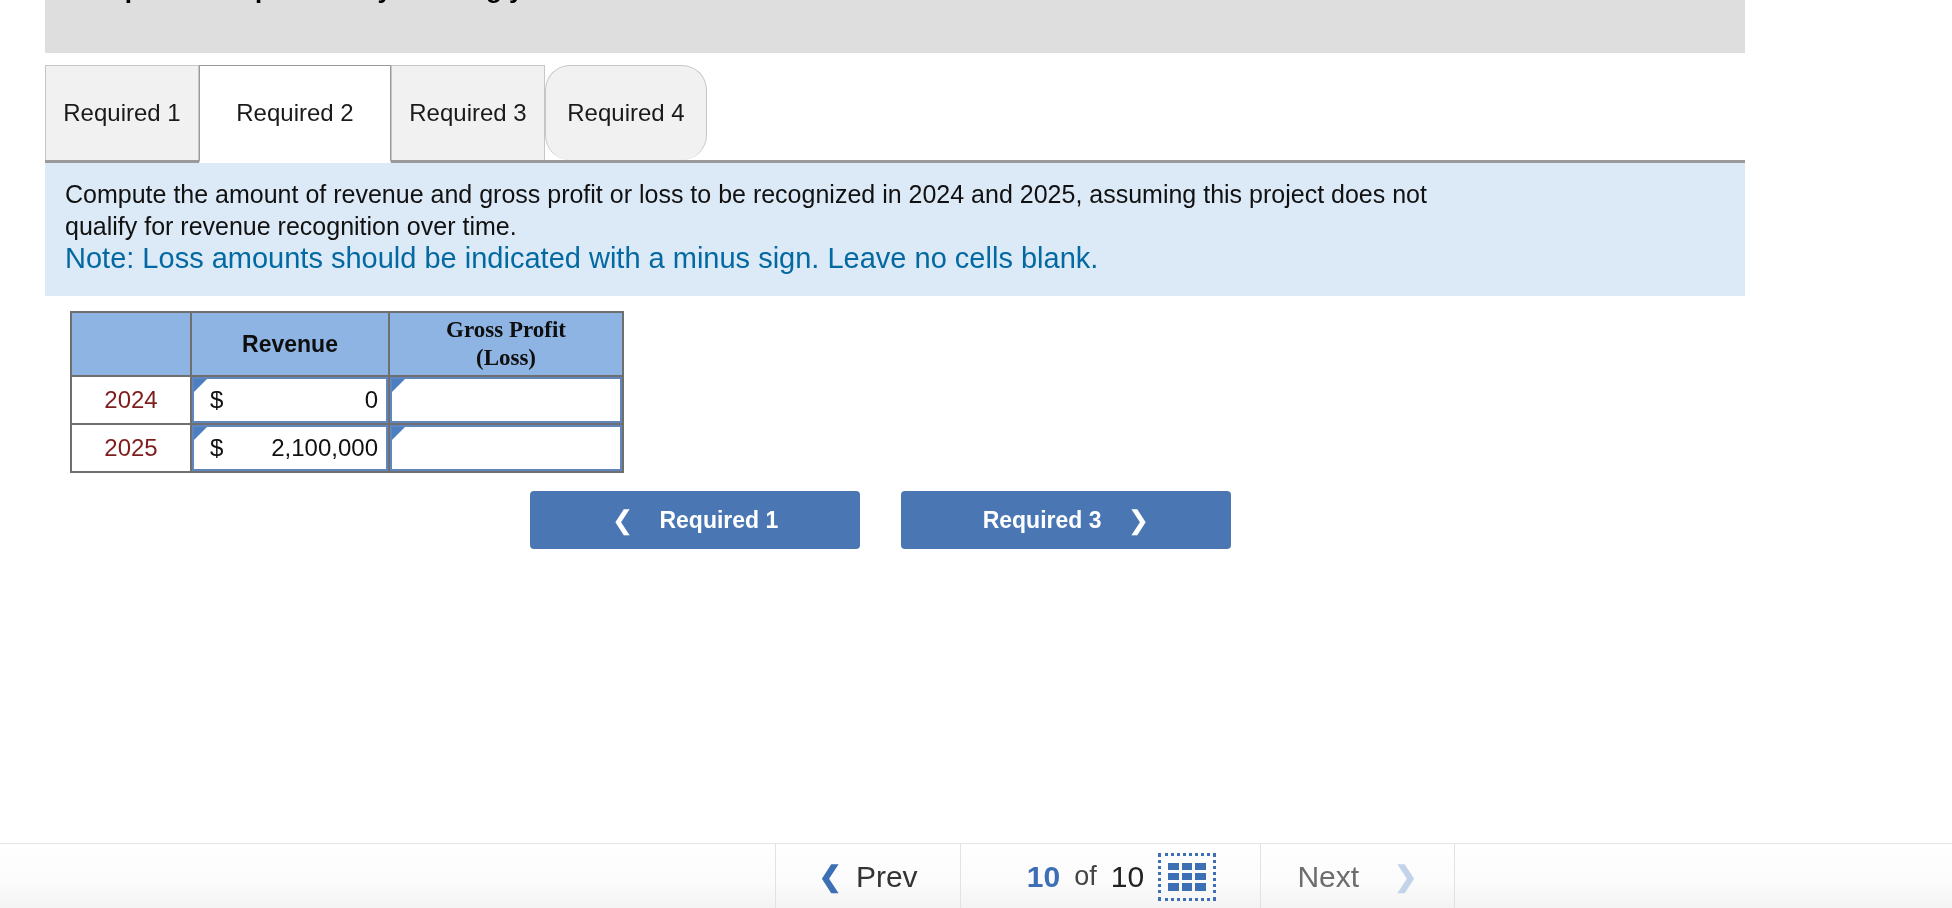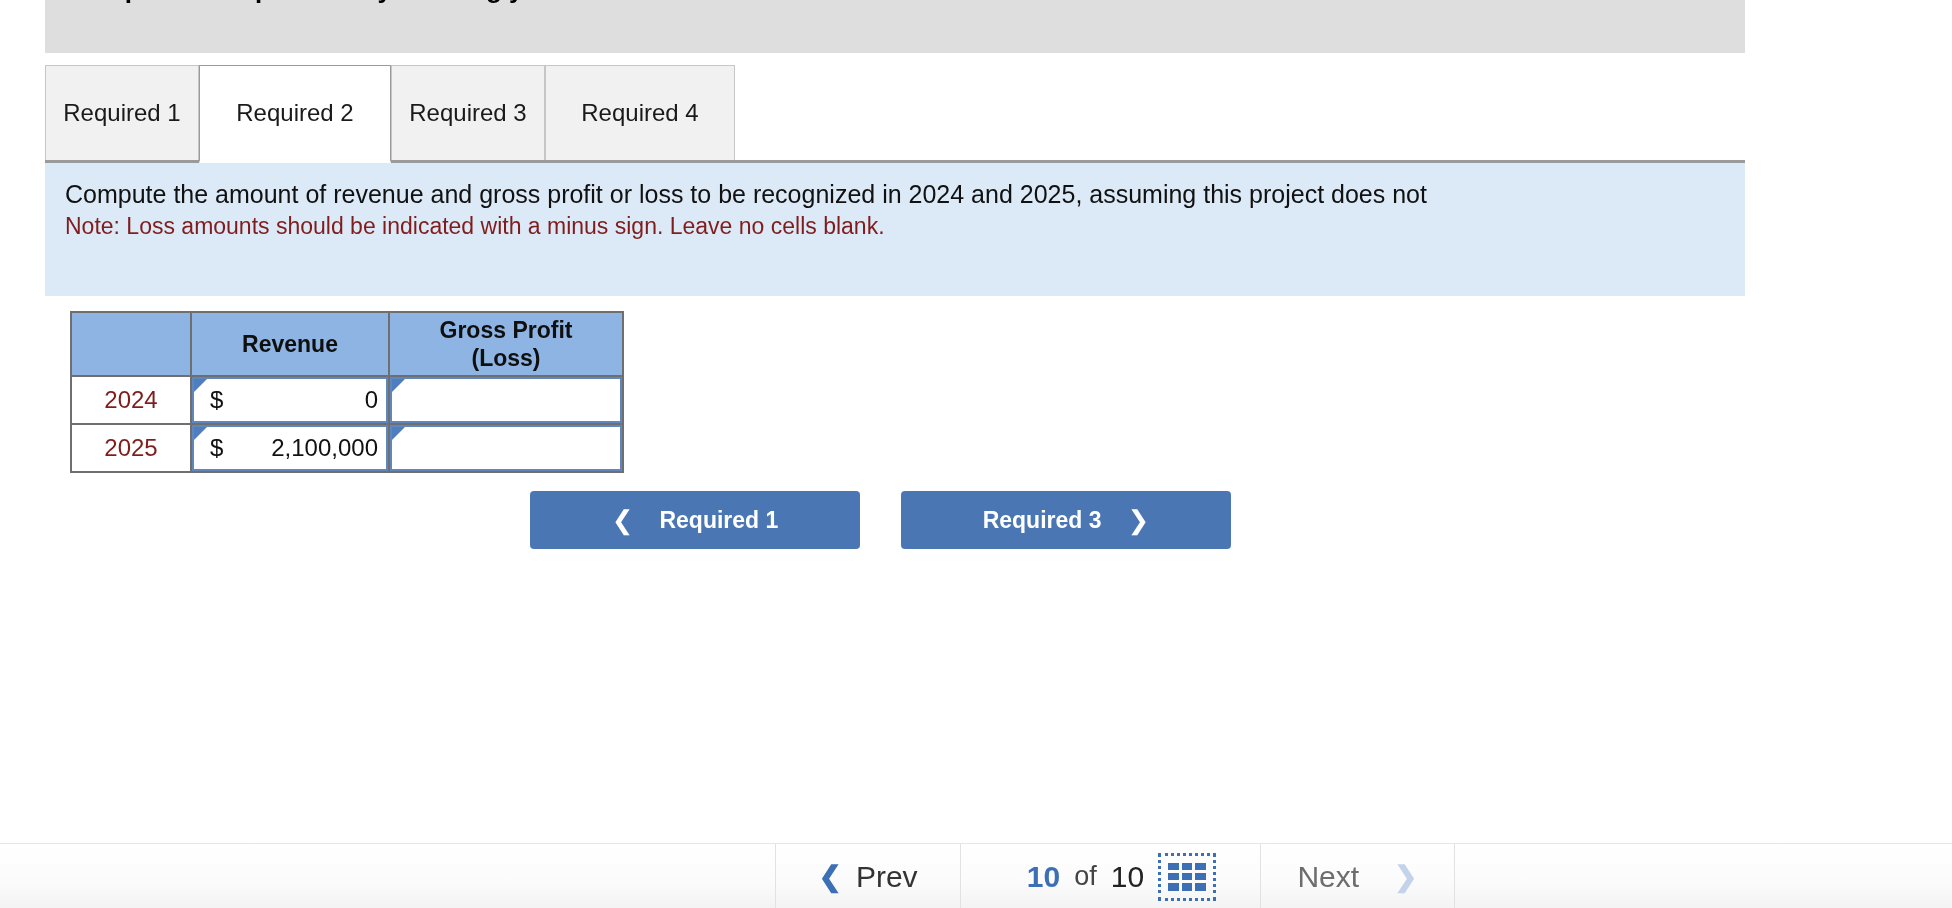--- a/index.html
+++ b/index.html
@@ -80,23 +80,23 @@
     box-sizing: border-box;
     background: #dce9f7;
     padding: 15px 4px 0 20px;
   }
   #instruction-banner .instr-line {
     font-size: 25px;
     line-height: 32px;
     color: #111111;
   }
   #instruction-banner .note-line {
-    font-size: 23px;
+    font-size: 29px;
     line-height: 32px;
-    color: #7f1d1d;
+    color: #0369a1;
     margin-top: 0px;
   }
 
   
   #answer-table {
     position: absolute;
     left: 45px;
     top: 311px;
     border-collapse: collapse;
     margin-left: 25px;
@@ -109,21 +109,21 @@
   #answer-table th {
     background: #8db4e2;
     font-size: 23px;
     font-weight: bold;
     color: #0f0f0f;
     text-align: center;
     line-height: 28px;
   }
   th.col-year  { width: 118px; height: 62px; }
   th.col-rev   { width: 196px; height: 62px; }
-  th.col-gp    { width: 232px; height: 62px; }
+  th.col-gp    { width: 232px; height: 62px; font-family: Liberation Serif, serif; }
 
   td.year-cell {
     width: 118px;
     height: 46px;
     text-align: center;
     font-size: 24px;
     color: #7f1d1d;
     background: #fff;
   }
   td.entry-cell {
@@ -250,27 +250,28 @@
 <div id="tab-strip">
   <div class="req-tab" style="left:0px;width:154px;">
     <span>Required 1</span>
   </div>
   <div class="req-tab active" style="left:154px;width:192px;">
     <span>Required 2</span>
   </div>
   <div class="req-tab" style="left:346px;width:154px;">
     <span>Required 3</span>
   </div>
-  <div class="req-tab" style="left:500px;width:190px;">
+  <div class="req-tab" style="left:500px;width:162px;border-radius:25px;">
     <span>Required 4</span>
   </div>
 </div>
 
 <div id="instruction-banner">
   <div class="instr-line">Compute the amount of revenue and gross profit or loss to be recognized in 2024 and 2025, assuming this project does not</div>
+  <div class="instr-line">qualify for revenue recognition over time.</div>
   <div class="note-line">Note: Loss amounts should be indicated with a minus sign. Leave no cells blank.</div>
 </div>
 
 <table id="answer-table">
   <thead>
     <tr>
       <th class="col-year"></th>
       <th class="col-rev">Revenue</th>
       <th class="col-gp">
         <span>Gross Profit</span><br>

